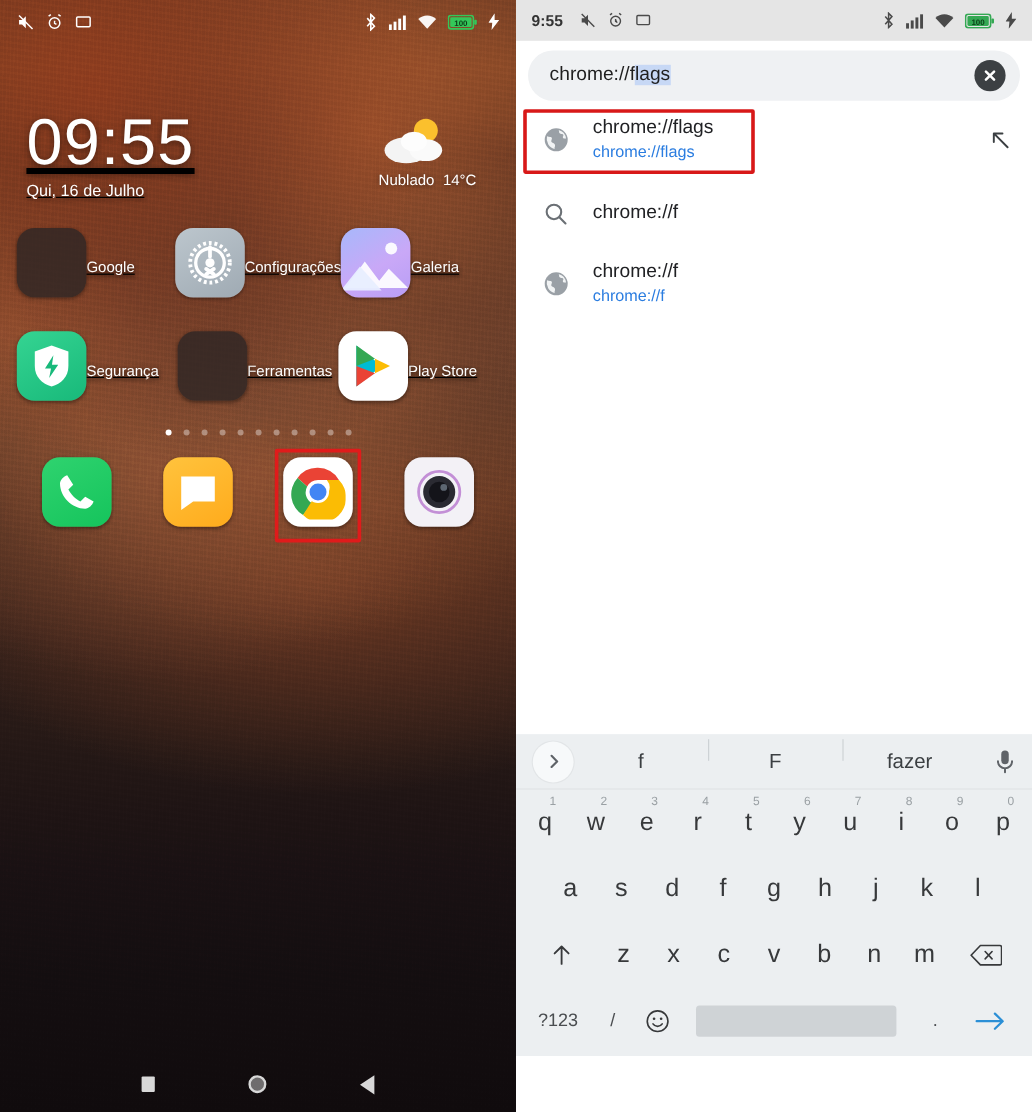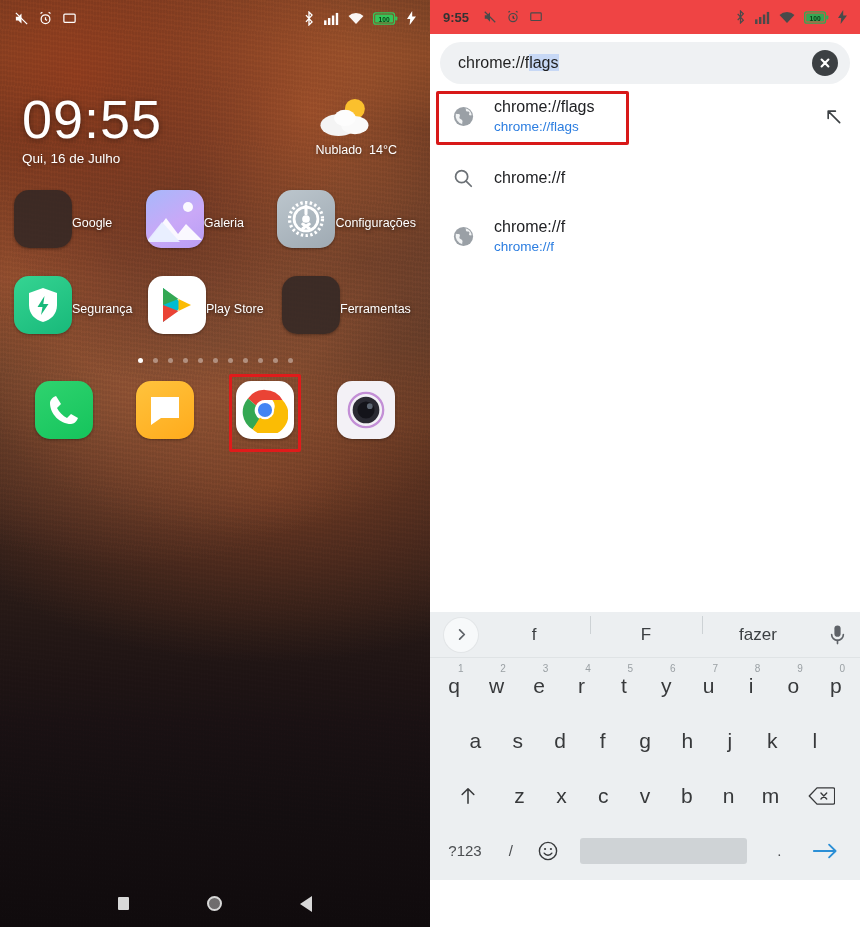--- a/index.html
+++ b/index.html
@@ -19,20 +19,21 @@
       radial-gradient(ellipse 90% 45% at 72% 12%, rgba(178,92,48,.75) 0%, rgba(0,0,0,0) 60%),
       radial-gradient(ellipse 70% 35% at 45% 20%, rgba(40,30,32,.75) 0%, rgba(0,0,0,0) 65%),
       radial-gradient(ellipse 110% 40% at 55% 33%, rgba(168,96,58,.7) 0%, rgba(0,0,0,0) 62%),
       radial-gradient(ellipse 80% 30% at 85% 28%, rgba(30,24,26,.8) 0%, rgba(0,0,0,0) 60%),
       radial-gradient(ellipse 95% 28% at 30% 43%, rgba(142,84,56,.6) 0%, rgba(0,0,0,0) 65%),
       radial-gradient(ellipse 120% 30% at 62% 52%, rgba(150,74,40,.55) 0%, rgba(0,0,0,0) 65%),
       linear-gradient(180deg,
         #6b3a22 0%, #7a4325 6%, #5d3320 14%, #73432a 22%,
         #8a5033 30%, #6d4028 38%, #4a2c1e 48%, #33201a 58%,
         #241816 68%, #1a1113 78%, #140e10 88%, #100b0d 100%);
+    text-decoration: underline;
   }
   .home::after {
     content:""; position:absolute; inset:0;
     background:
       repeating-linear-gradient(91deg, rgba(255,255,255,.022) 0 1px, rgba(0,0,0,.022) 1px 3px),
       repeating-linear-gradient(7deg, rgba(255,255,255,.018) 0 2px, rgba(0,0,0,.025) 2px 5px);
     mix-blend-mode: overlay; pointer-events:none;
   }
   .home > * { position: relative; z-index: 2; }
 
@@ -113,21 +114,21 @@
     display:flex; align-items:center; justify-content:center; gap: 78px; z-index: 3;
   }
   .nav-sq { width: 11px; height: 13px; background: #d8d8d8; border-radius: 1px; }
   .nav-ci { width: 15px; height: 15px; border-radius:50%; border: 2px solid #d8d8d8; background: rgba(190,190,190,.55); }
   .nav-tr { width:0;height:0;border-top:8px solid transparent;border-bottom:8px solid transparent;border-right:12px solid #d8d8d8; }
 
   
   .chrome { width: 430px; height: 927px; background: #fff; position: relative; }
   .sb-chrome {
     height: 34px; display:flex; align-items:center; justify-content:space-between;
-    padding: 0 13px; background:#ef4444;
+    padding: 0 13px; background:#e5e5e5;
   }
   .sb-time { font-size: 13px; font-weight: bold; color:#333; margin-right: 5px; }
 
   
   .omnibox-wrap { padding: 8px 10px 0 10px; }
   .omnibox {
     height: 42px; background: #eff1f3; border-radius: 21px;
     display:flex; align-items:center; padding: 0 8px 0 18px;
   }
   .omni-text { flex:1; font-size: 16px; color:#1f1f1f; white-space:nowrap; }
@@ -281,81 +282,81 @@
           <span style="background:#f44336"></span>
             <span style="background:#4caf50"></span>
             <span style="background:#e53935"></span>
           <span style="background:#ffc107"></span>
             <span style="background:#03a9f4"></span>
             <span style="background:#ff7043"></span>
         </div>
         <div class="app-lbl">Google</div>
       </div>
       <div class="app">
-        <div class="app-ico" style="background:linear-gradient(150deg,#a7b8fb,#c9a8f7 55%,#b89ef5)">
-          <svg width="58" height="58" viewBox="0 0 58 58">
-              <circle cx="42" cy="17" r="5" fill="#fff" opacity=".92"></circle>
-              <path d="M4 50 L20 28 L32 44 L40 34 L56 50 Z" fill="#fff" opacity=".92"></path>
-              <path d="M0 52 L16 32 L34 52 Z" fill="#e8eeff" opacity=".95"></path>
-            </svg>
-        </div>
-        <div class="app-lbl">Galeria</div>
-      </div>
-      <div class="app">
         <div class="app-ico" style="background:linear-gradient(150deg,#bcc6cd,#9faab3)">
           <svg width="44" height="44" viewBox="0 0 48 48">
             <g fill="#fff">
               <circle cx="24" cy="24" r="18" fill="none" stroke="#fff" stroke-width="3.5" stroke-dasharray="2.6 2.6"></circle>
               <circle cx="24" cy="24" r="13" fill="none" stroke="#fff" stroke-width="3"></circle>
               <circle cx="24" cy="24" r="4.2" fill="#fff"></circle>
               <rect x="22.3" y="8" width="3.4" height="12" rx="1.7"></rect>
               <rect x="22.3" y="26" width="3.4" height="12" rx="1.7" transform="rotate(-55 24 32)"></rect>
               <rect x="22.3" y="26" width="3.4" height="12" rx="1.7" transform="rotate(55 24 32)"></rect>
             </g>
           </svg>
         </div>
         <div class="app-lbl">Configurações</div>
       </div>
+      <div class="app">
+        <div class="app-ico" style="background:linear-gradient(150deg,#a7b8fb,#c9a8f7 55%,#b89ef5)">
+          <svg width="58" height="58" viewBox="0 0 58 58">
+              <circle cx="42" cy="17" r="5" fill="#fff" opacity=".92"></circle>
+              <path d="M4 50 L20 28 L32 44 L40 34 L56 50 Z" fill="#fff" opacity=".92"></path>
+              <path d="M0 52 L16 32 L34 52 Z" fill="#e8eeff" opacity=".95"></path>
+            </svg>
+        </div>
+        <div class="app-lbl">Galeria</div>
+      </div>
     </div>
 
     <div class="app-row" style="margin-top:28px">
       <div class="app">
         <div class="app-ico" style="background:linear-gradient(150deg,#35d492,#18b97a)">
           <svg width="40" height="40" viewBox="0 0 40 40">
               <path d="M20 3l14 5v12c0 9-6 15-14 17C12 35 6 29 6 20V8l14-5z" fill="#fff"></path>
               <path d="M21.5 11l-7 11h5l-1.5 8 7.5-11h-5.2l1.2-8z" fill="#18b97a"></path>
             </svg>
         </div>
         <div class="app-lbl">Segurança</div>
-      </div>
-      <div class="app">
-        <div class="app-ico" style="background:#fff">
-          <svg width="34" height="38" viewBox="0 0 34 38">
-            <path d="M3 2 L24 19 L3 36 Z" fill="#00bcd4"></path>
-            <path d="M3 2 L24 19 L3 36 Z" fill="none"></path>
-            <path d="M3 2 L18.5 13 L3 19 Z" fill="#34a853"></path>
-            <path d="M3 19 L18.5 25 L3 36 Z" fill="#ea4335"></path>
-            <path d="M18.5 13 L31 19 L18.5 25 Z" fill="#fbbc04"></path>
-          </svg>
-        </div>
-        <div class="app-lbl">Play Store</div>
       </div>
       <div class="app">
         <div class="app-ico folder">
           <span style="background:#4a90e2"></span>
             <span style="background:#f5a623"></span>
             <span style="background:#2d3436"></span>
           <span style="background:#e74c3c"></span>
             <span style="background:#ff7043"></span>
             <span style="background:#95a5a6"></span>
           <span style="background:#7ed321"></span>
             <span style="background:#bdc3c7"></span>
             <span style="background:#f39c12"></span>
         </div>
         <div class="app-lbl">Ferramentas</div>
+      </div>
+      <div class="app">
+        <div class="app-ico" style="background:#fff">
+          <svg width="34" height="38" viewBox="0 0 34 38">
+            <path d="M3 2 L24 19 L3 36 Z" fill="#00bcd4"></path>
+            <path d="M3 2 L24 19 L3 36 Z" fill="none"></path>
+            <path d="M3 2 L18.5 13 L3 19 Z" fill="#34a853"></path>
+            <path d="M3 19 L18.5 25 L3 36 Z" fill="#ea4335"></path>
+            <path d="M18.5 13 L31 19 L18.5 25 Z" fill="#fbbc04"></path>
+          </svg>
+        </div>
+        <div class="app-lbl">Play Store</div>
       </div>
     </div>
 
     <div class="dots">
       <i class="on"></i>
       <i></i>
         <i></i>
       <i></i>
         <i></i>
       <i></i>

